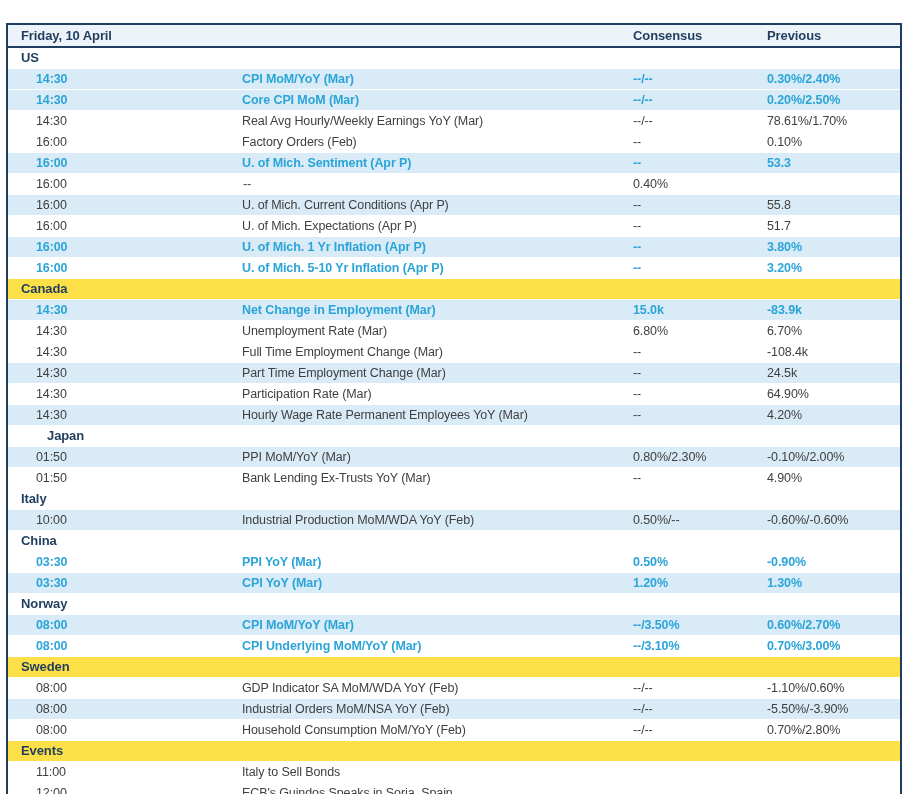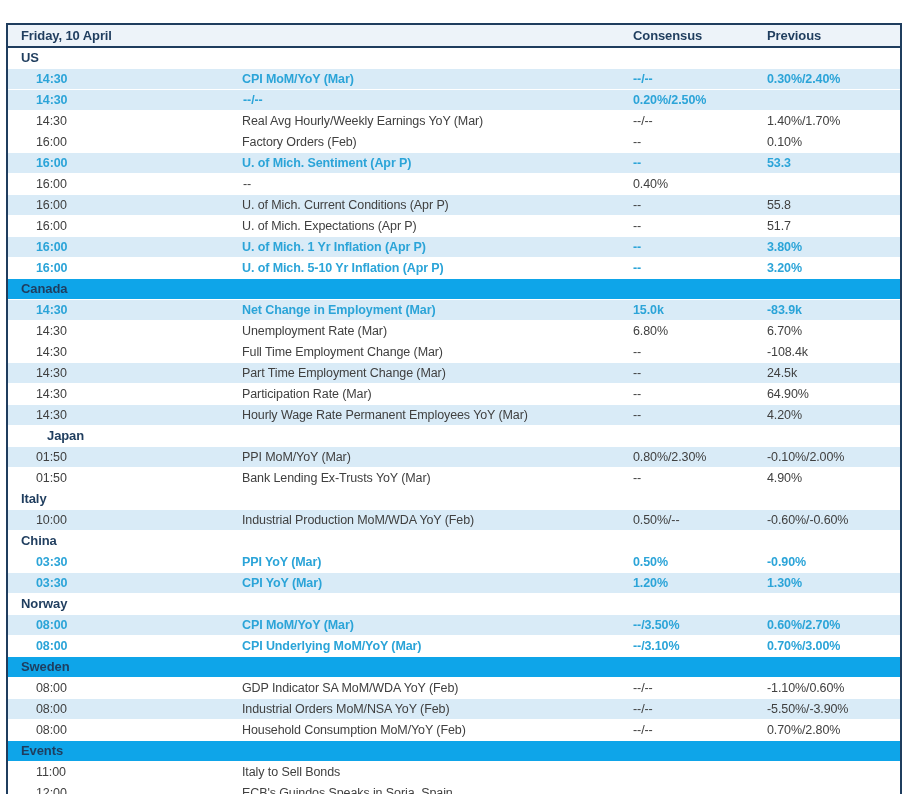--- a/index.html
+++ b/index.html
@@ -29,21 +29,21 @@
   }
   .cell { overflow:hidden; }
   .time-col   { padding-left:28px; }
   .event-col  { padding-left:0; }
   .cons-col   { padding-left:1px; }
   .prev-col   { padding-left:1px; }
   .header-row .time-col { padding-left:13px; }
   .section-row {
     background:#ffffff; font-weight:bold; color:#1f3d5e; font-size:13px;
   }
-  .section-row.shaded { background:#0ea5e9; }
+  .section-row.shaded { background:#fde047; }
   .section-row .cell:first-child { padding-left:13px; }
   .data-row { color:#404040; background:#ffffff; }
   .data-row.shaded { background:#d9ebf7; }
   .data-row.hl { color:#2ba4d8; font-weight:bold; }
 </style>
 </head>
 <body>
 
 <div class="page">
   <div class="cal-table">
@@ -58,28 +58,29 @@
           <div class="cell " style="grid-column: 1 / span 4;">US</div>
         </div>
         <div class="row data-row shaded hl">
           <div class="cell time-col">14:30</div>
           <div class="cell event-col">CPI MoM/YoY (Mar)</div>
           <div class="cell cons-col">--/--</div>
           <div class="cell prev-col">0.30%/2.40%</div>
         </div>
         <div class="row data-row shaded hl">
           <div class="cell time-col">14:30</div>
+          <div class="cell event-col">Core CPI MoM (Mar)</div>
           <div class="cell cons-col">--/--</div>
           <div class="cell prev-col">0.20%/2.50%</div>
         </div>
         <div class="row data-row">
           <div class="cell time-col">14:30</div>
           <div class="cell event-col">Real Avg Hourly/Weekly Earnings YoY (Mar)</div>
           <div class="cell cons-col">--/--</div>
-          <div class="cell prev-col">1.40%/1.70%</div>
+          <div class="cell prev-col">78.61%/1.70%</div>
         </div>
         <div class="row data-row">
           <div class="cell time-col">16:00</div>
           <div class="cell event-col">Factory Orders (Feb)</div>
           <div class="cell cons-col">--</div>
           <div class="cell prev-col">0.10%</div>
         </div>
         <div class="row data-row shaded hl">
           <div class="cell time-col">16:00</div>
           <div class="cell event-col">U. of Mich. Sentiment (Apr P)</div>

